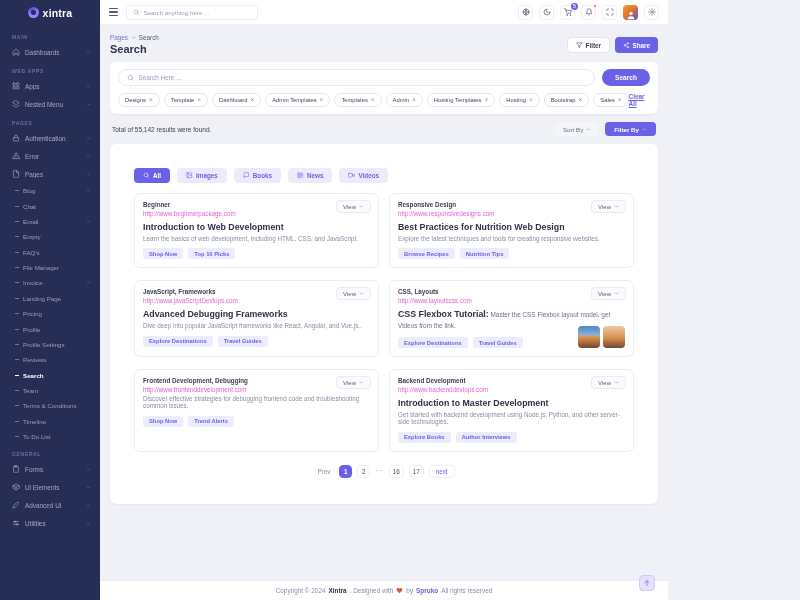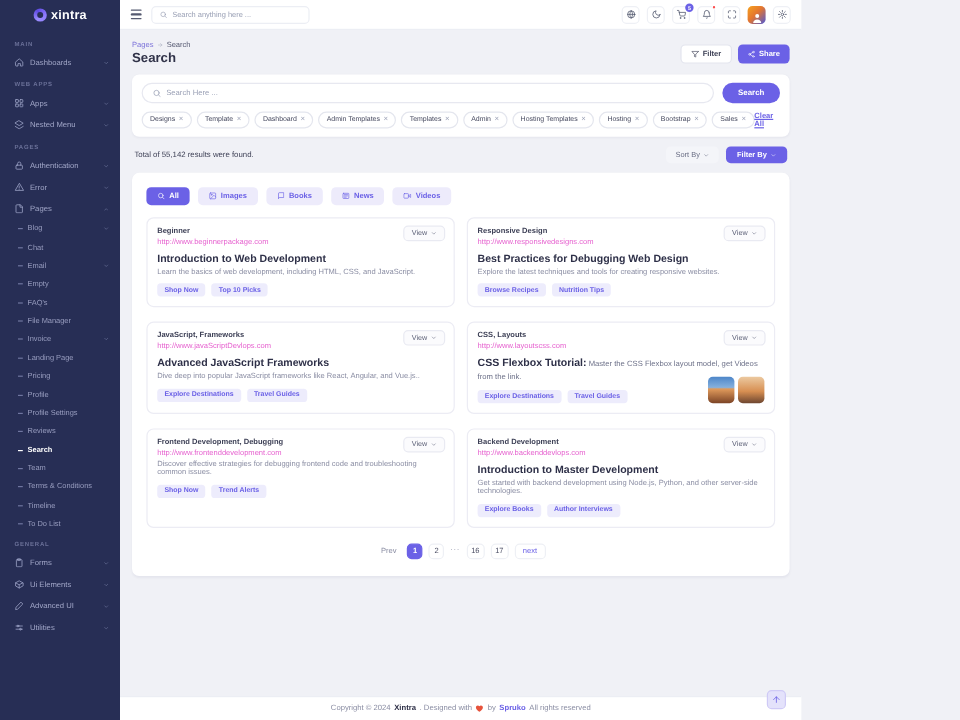--- a/index.html
+++ b/index.html
@@ -86,21 +86,21 @@
   .tag-chip{display:flex;align-items:center;gap:3px;border:1px solid #e4e6ee;border-radius:8px;padding:2.5px 6px;font-size:5.8px;color:#45485e;background:#fff;white-space:nowrap;cursor:pointer}
   .tag-x{color:#9aa0b5;font-size:6.5px;line-height:1;cursor:pointer}
   .clear-all{margin-left:auto;font-size:6.3px;color:var(--primary);text-decoration:underline;font-weight:600;cursor:pointer}
 
   .results-meta{display:flex;align-items:center;justify-content:space-between;padding:2px 2px 8px}
   .summary{font-size:6.5px;color:#3f4257}
   .meta-buttons{display:flex;gap:6px}
   .sort-btn{background:#f4f5f9;color:#6a6e85;font-size:6.2px;padding:3.5px 8px;border-radius:4px;display:flex;align-items:center;gap:3px}
   .filterby-btn{background:var(--primary);color:#fff;font-size:6.2px;font-weight:600;padding:3.5px 9px;border-radius:4px;display:flex;align-items:center;gap:3px}
 
-  .results-card{background:#fff;border-radius:6px;box-shadow:0 1px 2px rgba(25,25,70,.05);padding:12px}
+  .results-card{background:#fff;border-radius:6px;box-shadow:0 1px 2px rgba(25,25,70,.05);padding:24px}
   .tabs{display:flex;gap:7px;margin-bottom:10px}
   .tab{display:flex;align-items:center;gap:3.5px;font-size:6.3px;font-weight:600;padding:4px 9px;border-radius:4px;background:var(--primary-soft);color:var(--primary)}
   .tab.active{background:var(--primary);color:#fff}
 
   .results-grid{display:grid;grid-template-columns:1fr 1fr;gap:12px 10px;margin-bottom:11px}
   .result-card{border:1px solid #ececf4;border-radius:6px;padding:7px 8px 8px;position:relative;min-height:58px}
   .rc-category{font-size:6.3px;font-weight:600;color:#3c3f55}
   .rc-url{display:block;font-size:6.3px;color:var(--url-pink);margin-top:1.5px}
   .rc-view{position:absolute;top:6px;right:7px;display:flex;align-items:center;gap:3px;border:1px solid #e9eaf2;background:#fbfbfd;border-radius:4px;padding:2.5px 6px;font-size:6px;color:#5b5f76}
   .rc-title{font-size:8.8px;font-weight:bold;color:#2e3048;margin-top:5px;line-height:1.25}
@@ -640,39 +640,39 @@
               <div class="rc-category">Responsive Design</div>
               <a class="rc-url">http://www.responsivedesigns.com</a>
               <button class="rc-view">
                 <span>View</span>
                 <span class="icn i5">
                   <svg viewBox="0 0 24 24" fill="none" stroke="currentColor" stroke-width="2" stroke-linecap="round" stroke-linejoin="round">
                     <path d="M6 9l6 6 6-6"></path>
                   </svg>
                 </span>
               </button>
-              <div class="rc-title">Best Practices for Debugging Web Design</div>
+              <div class="rc-title">Best Practices for Nutrition Web Design</div>
               <div class="rc-desc">Explore the latest techniques and tools for creating responsive websites.</div>
               <div class="rc-badges">
                 <span class="rc-badge">Browse Recipes</span>
                 <span class="rc-badge">Nutrition Tips</span>
               </div>
             </div>
             <div class="result-card">
               <div class="rc-category">JavaScript, Frameworks</div>
               <a class="rc-url">http://www.javaScriptDevlops.com</a>
               <button class="rc-view">
                 <span>View</span>
                 <span class="icn i5">
                   <svg viewBox="0 0 24 24" fill="none" stroke="currentColor" stroke-width="2" stroke-linecap="round" stroke-linejoin="round">
                     <path d="M6 9l6 6 6-6"></path>
                   </svg>
                 </span>
               </button>
-              <div class="rc-title">Advanced JavaScript Frameworks</div>
+              <div class="rc-title">Advanced Debugging Frameworks</div>
               <div class="rc-desc">Dive deep into popular JavaScript frameworks like React, Angular, and Vue.js..</div>
               <div class="rc-badges">
                 <span class="rc-badge">Explore Destinations</span>
                 <span class="rc-badge">Travel Guides</span>
               </div>
             </div>
             <div class="result-card">
               <div class="rc-category">CSS, Layouts</div>
               <a class="rc-url">http://www.layoutscss.com</a>
               <button class="rc-view">

